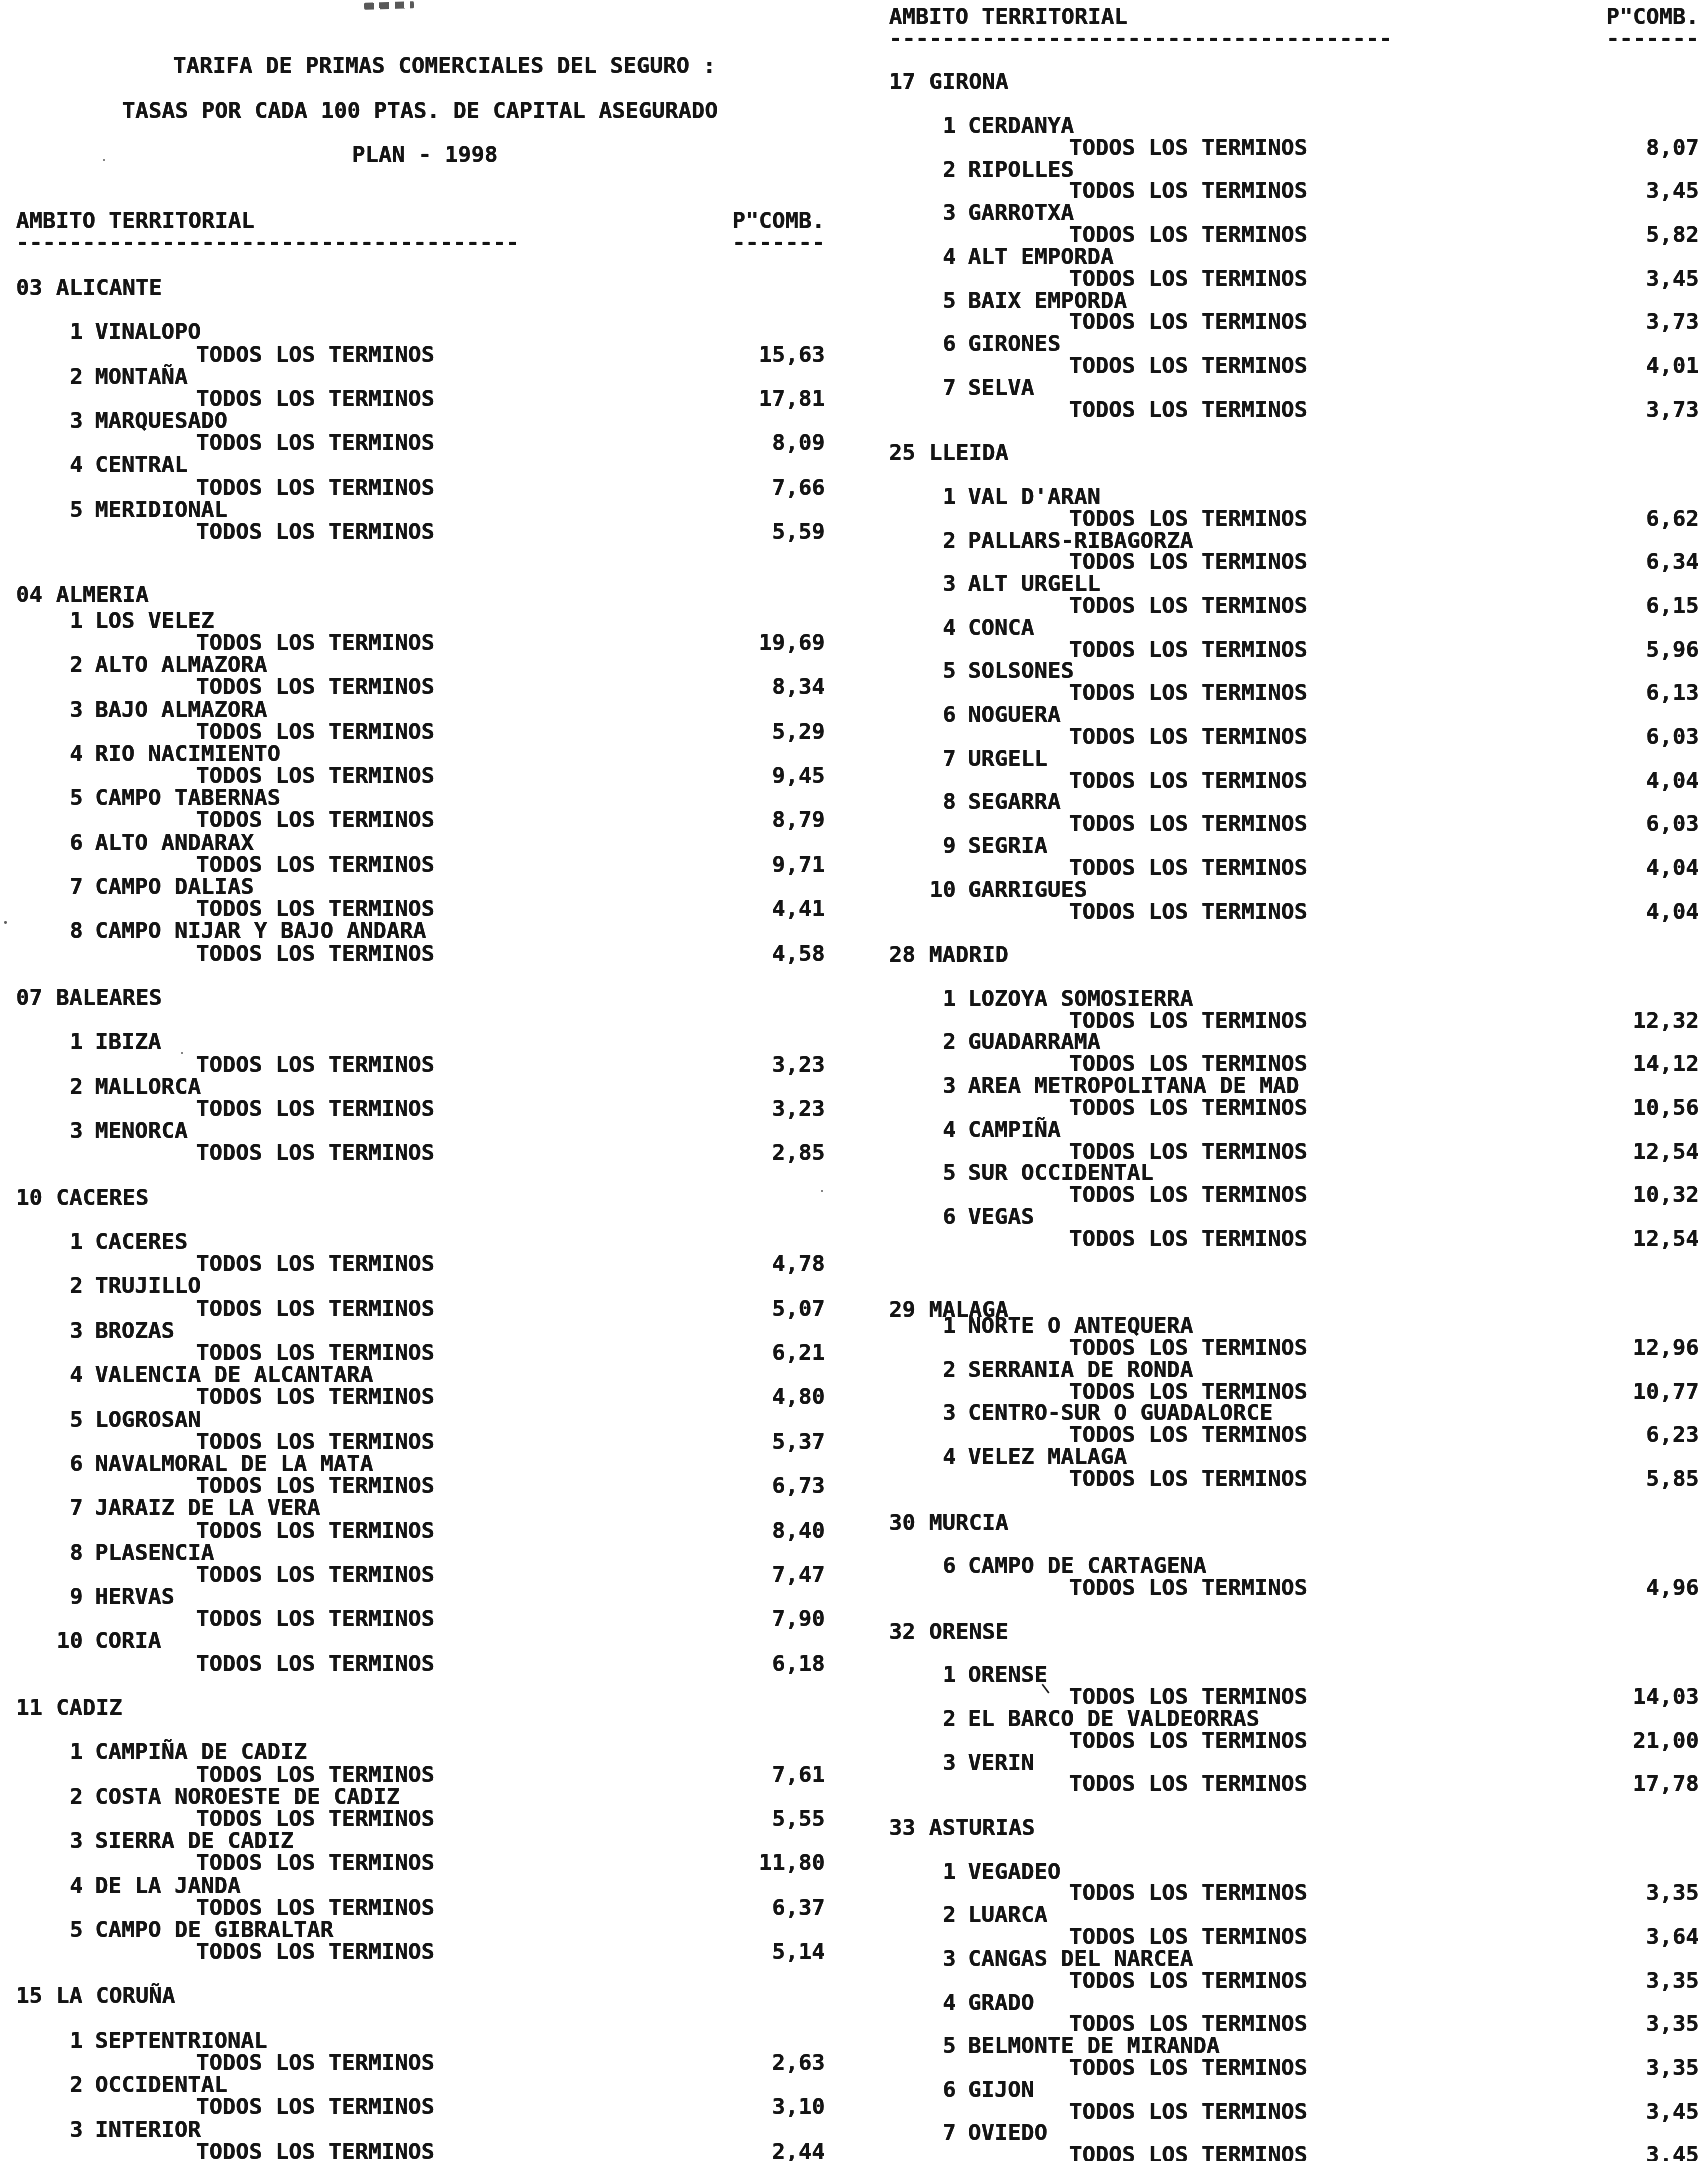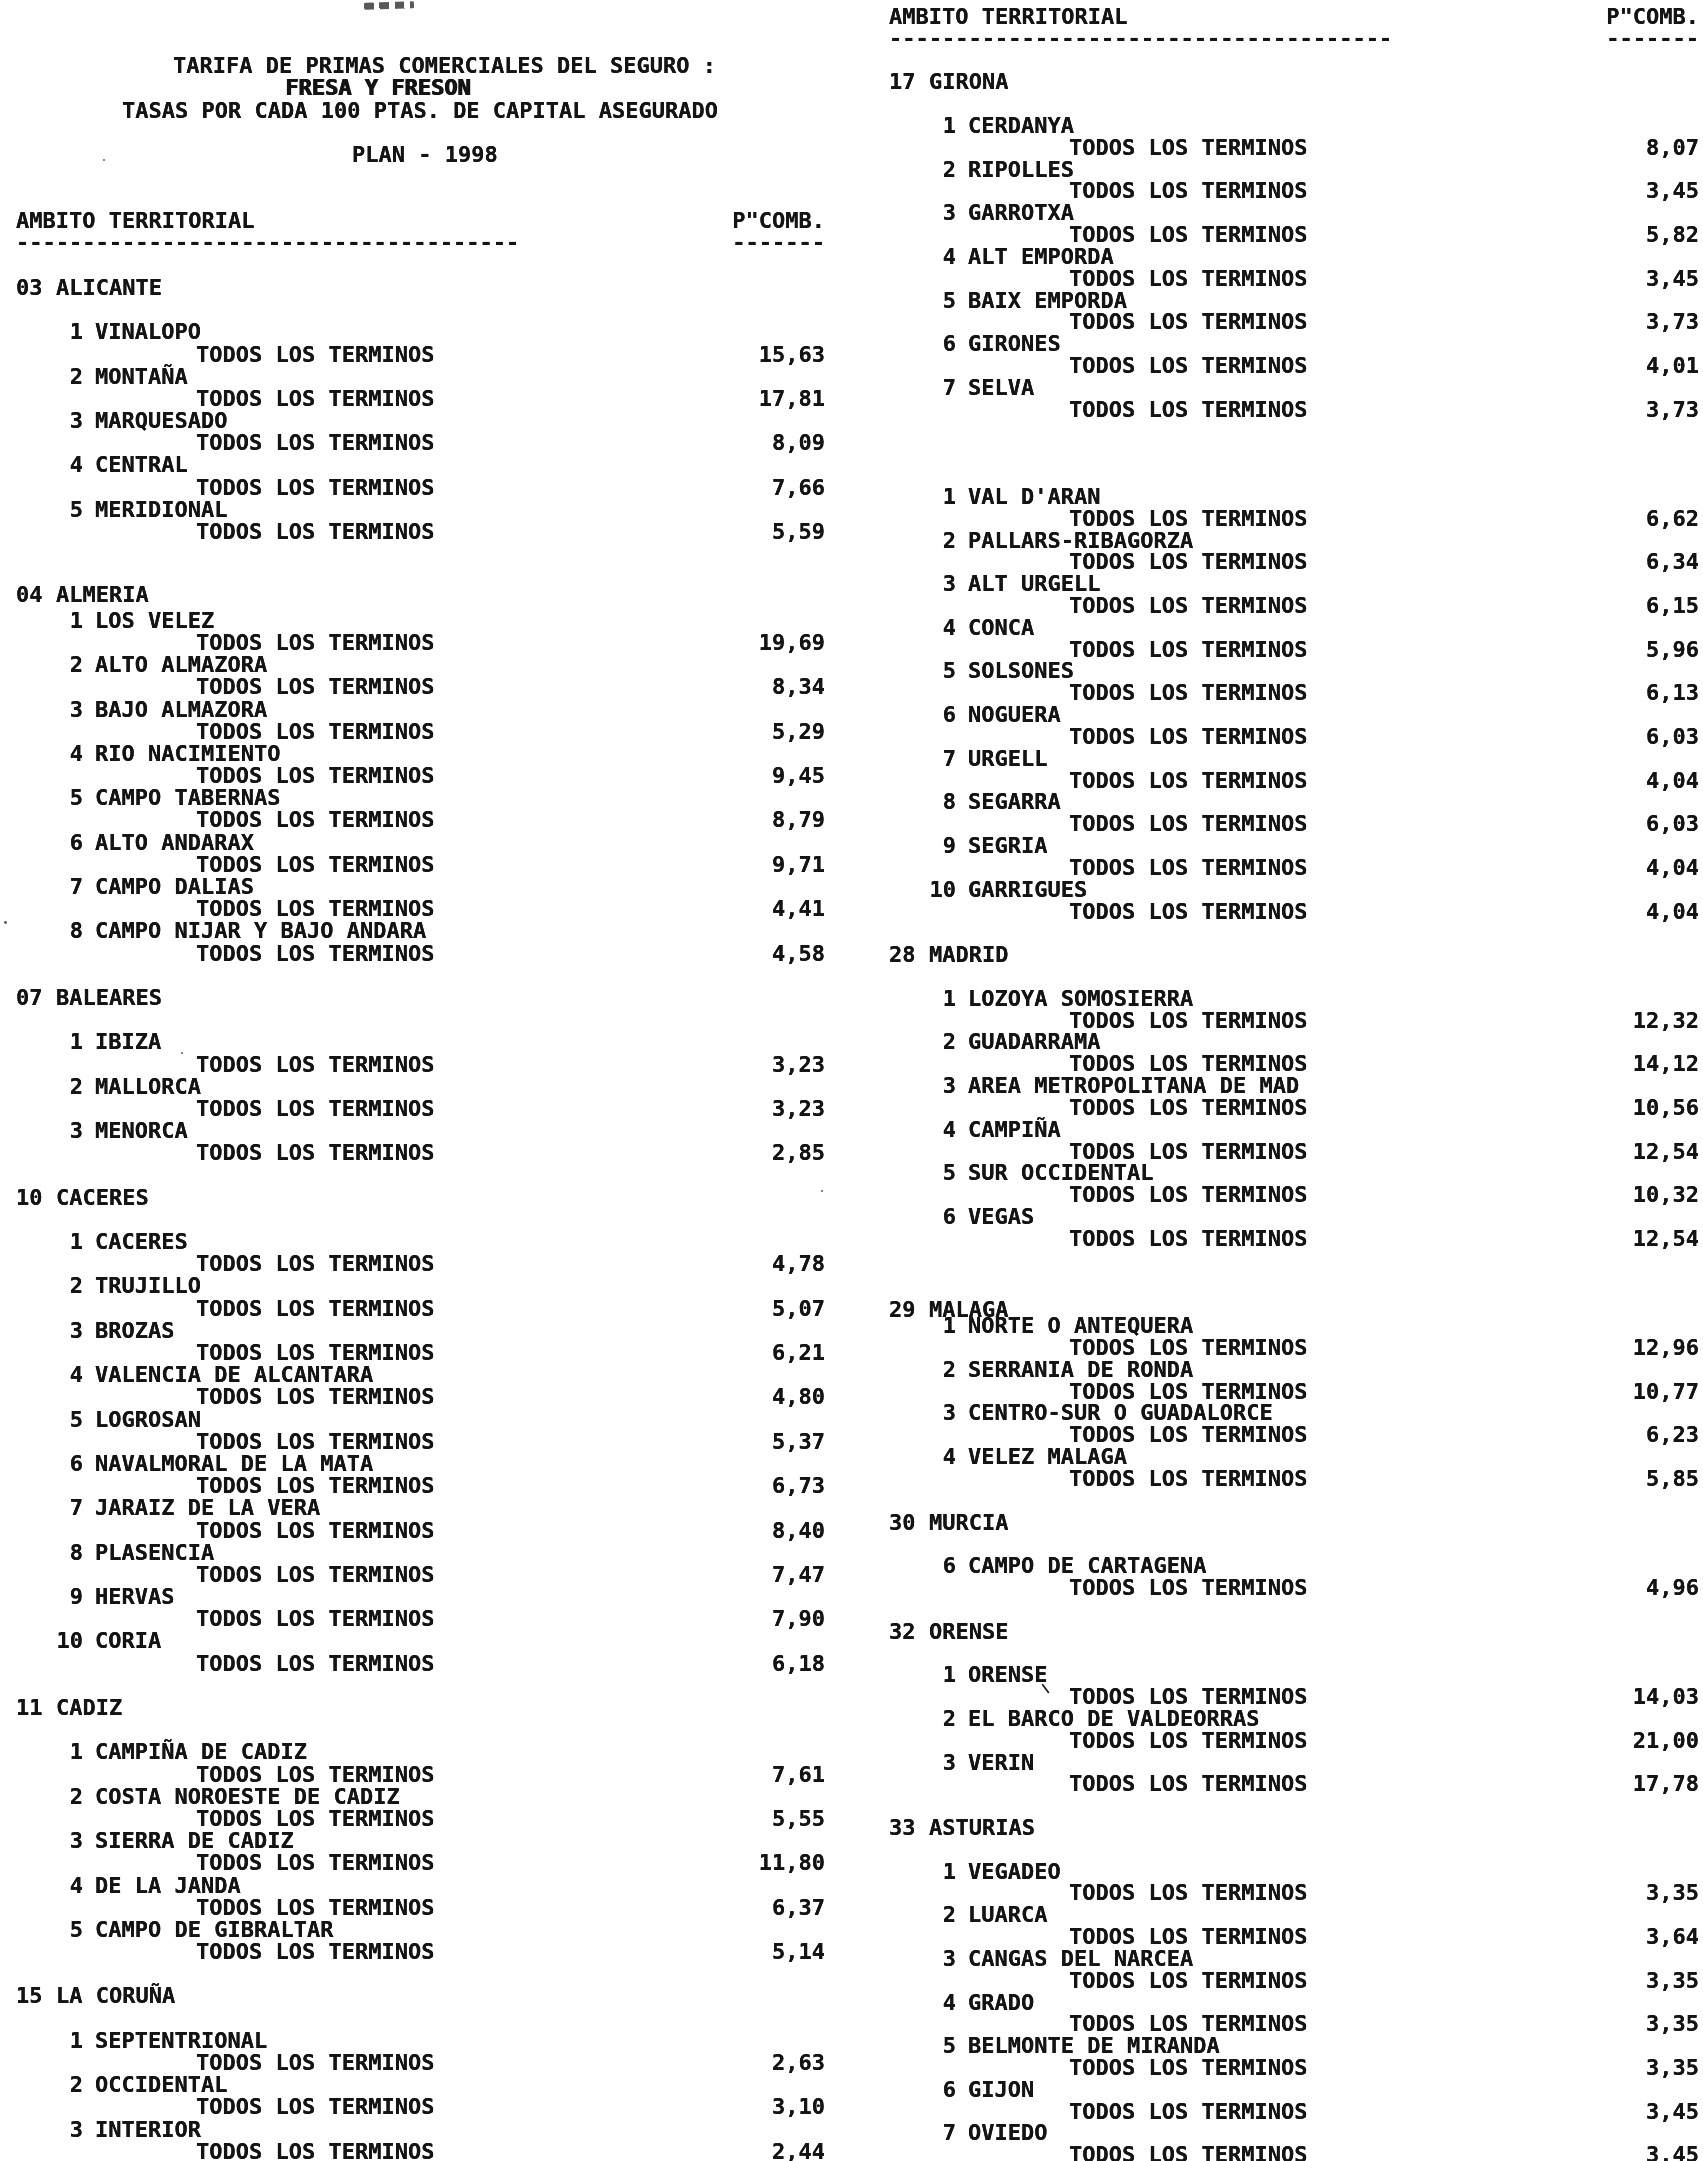--- a/index.html
+++ b/index.html
@@ -42,23 +42,20 @@
   .tick{position:absolute;left:1040px;top:1682px;}
 </style>
 </head>
 <body>
 
 <div class="page">
 
   <div class="col" id="col-left">
     <div class="ln" style="top:55px">
       <span class="t-line" style="left:157px">TARIFA DE PRIMAS COMERCIALES DEL SEGURO :</span>
-    </div>
-    <div class="ln" style="top:77px">
-      <span class="t-line dbl" style="left:269px">FRESA Y FRESON</span>
     </div>
     <div class="ln" style="top:100px">
       <span class="t-line" style="left:106px">TASAS POR CADA 100 PTAS. DE CAPITAL ASEGURADO</span>
     </div>
     <div class="ln" style="top:144px">
       <span class="t-line" style="left:336px">PLAN - 1998</span>
     </div>
     <div class="ln" style="top:210px">
       <span class="th-terr">AMBITO TERRITORIAL</span>
       <span class="th-prem">P"COMB.</span>
@@ -160,20 +157,21 @@
       <div class="ln" style="top: 202px;"><span class="item-num">3</span><span class="item-name">GARROTXA</span></div>
       <div class="ln" style="top: 224px;"><span class="terms">TODOS LOS TERMINOS</span><span class="value">5,82</span></div>
       <div class="ln" style="top: 246px;"><span class="item-num">4</span><span class="item-name">ALT EMPORDA</span></div>
       <div class="ln" style="top: 268px;"><span class="terms">TODOS LOS TERMINOS</span><span class="value">3,45</span></div>
       <div class="ln" style="top: 290px;"><span class="item-num">5</span><span class="item-name">BAIX EMPORDA</span></div>
       <div class="ln" style="top: 311px;"><span class="terms">TODOS LOS TERMINOS</span><span class="value">3,73</span></div>
       <div class="ln" style="top: 333px;"><span class="item-num">6</span><span class="item-name">GIRONES</span></div>
       <div class="ln" style="top: 355px;"><span class="terms">TODOS LOS TERMINOS</span><span class="value">4,01</span></div>
       <div class="ln" style="top: 377px;"><span class="item-num">7</span><span class="item-name">SELVA</span></div>
       <div class="ln" style="top: 399px;"><span class="terms">TODOS LOS TERMINOS</span><span class="value">3,73</span></div>
+      <div class="ln" style="top: 442px;"><span class="sec-code">25</span><span class="sec-name">LLEIDA</span></div>
       <div class="ln" style="top: 486px;"><span class="item-num">1</span><span class="item-name">VAL D'ARAN</span></div>
       <div class="ln" style="top: 508px;"><span class="terms">TODOS LOS TERMINOS</span><span class="value">6,62</span></div>
       <div class="ln" style="top: 530px;"><span class="item-num">2</span><span class="item-name">PALLARS-RIBAGORZA</span></div>
       <div class="ln" style="top: 551px;"><span class="terms">TODOS LOS TERMINOS</span><span class="value">6,34</span></div>
       <div class="ln" style="top: 573px;"><span class="item-num">3</span><span class="item-name">ALT URGELL</span></div>
       <div class="ln" style="top: 595px;"><span class="terms">TODOS LOS TERMINOS</span><span class="value">6,15</span></div>
       <div class="ln" style="top: 617px;"><span class="item-num">4</span><span class="item-name">CONCA</span></div>
       <div class="ln" style="top: 639px;"><span class="terms">TODOS LOS TERMINOS</span><span class="value">5,96</span></div>
       <div class="ln" style="top: 660px;"><span class="item-num">5</span><span class="item-name">SOLSONES</span></div>
       <div class="ln" style="top: 682px;"><span class="terms">TODOS LOS TERMINOS</span><span class="value">6,13</span></div>

